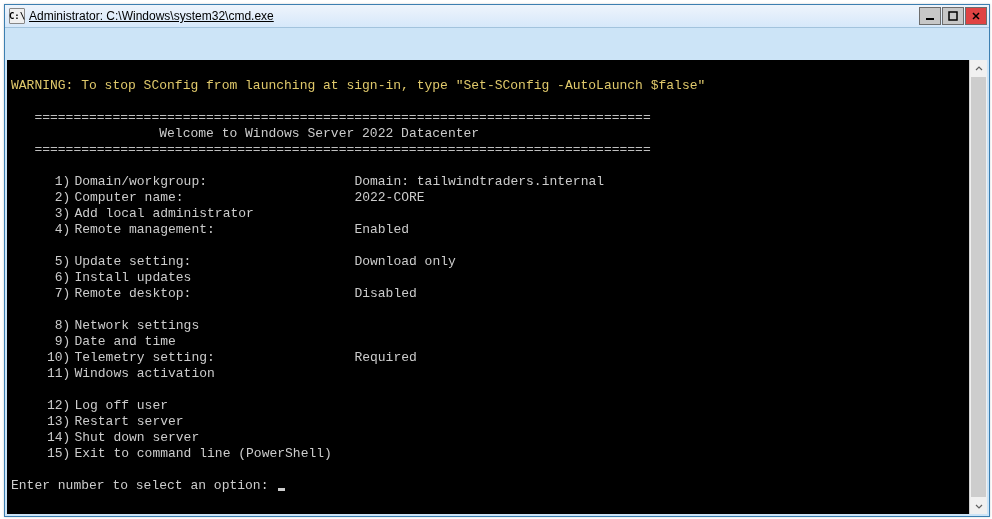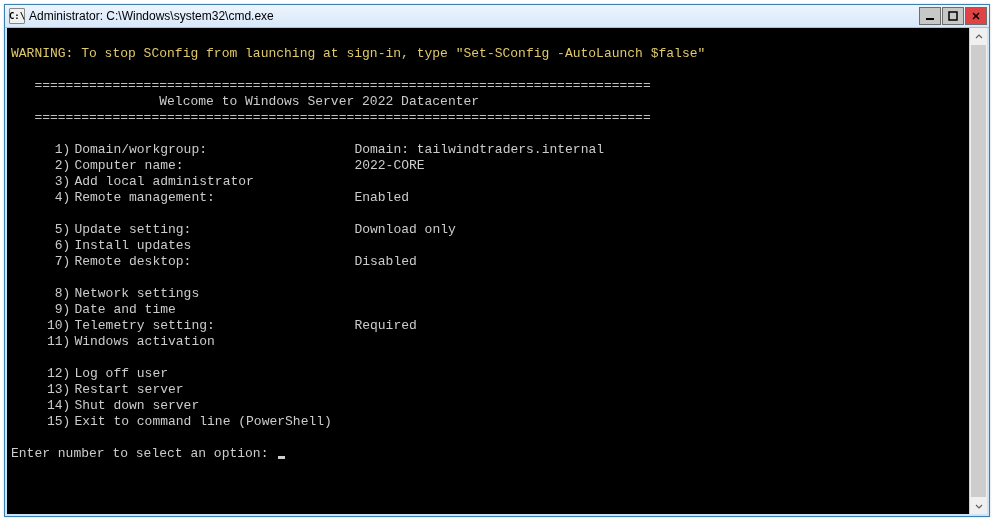--- a/index.html
+++ b/index.html
@@ -48,20 +48,21 @@
     font-size: 9px;
     font-weight: bold;
     color: #000;
     line-height: 1;
   }
   .titlebar-text {
     flex: 1;
     white-space: nowrap;
     overflow: hidden;
     text-overflow: ellipsis;
+    text-decoration: underline;
   }
   .titlebar-buttons {
     display: flex;
     gap: 0;
   }
   .titlebar-btn {
     width: 22px;
     height: 18px;
     background: #c7c7c7;
     border: 1px solid #6d6d6d;
@@ -83,20 +84,21 @@
     width: 10px;
     height: 10px;
   }
   .client {
     flex: 1;
     display: flex;
     background: #a16207;
     border: 2px solid #cce4f7;
     border-top: none;
     position: relative;
+    margin-top: 32px;
   }
   .console {
     flex: 1;
     background: #000;
     color: #ccc;
     font-family: Consolas, "Courier New", monospace;
     font-size: 13px;
     line-height: 16px;
     padding: 2px 4px;
     white-space: pre;

